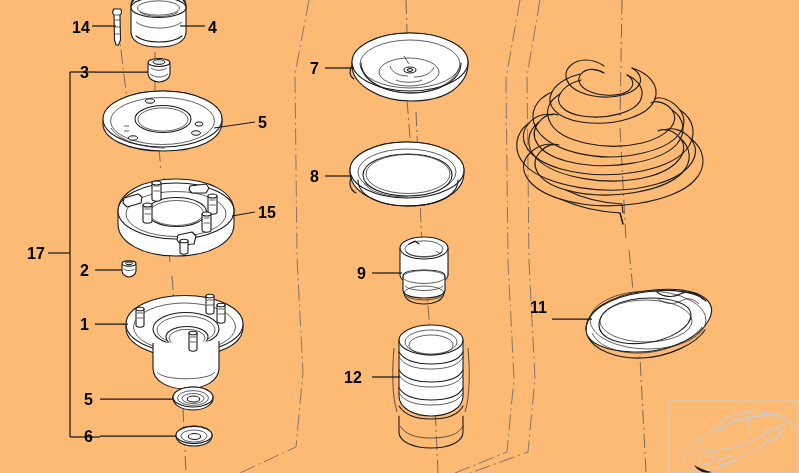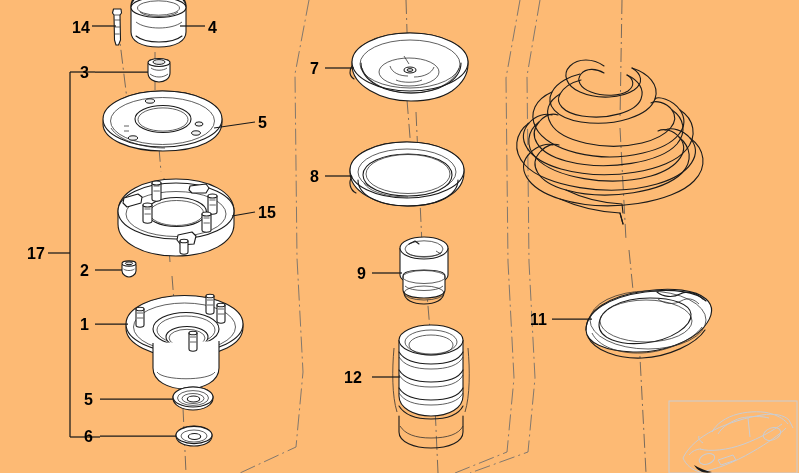--- a/index.html
+++ b/index.html
@@ -383,15 +383,15 @@
 <div class="lbl lg" style="left:258px; top:205px;">15</div>
 <div class="lbl lg" style="left:80px;  top:263px;">2</div>
 <div class="lbl lg" style="left:27px;  top:246px;">17</div>
 <div class="lbl lg" style="left:80px;  top:317px;">1</div>
 <div class="lbl lg" style="left:84px;  top:392px;">5</div>
 <div class="lbl lg" style="left:84px;  top:429px;">6</div>
 <div class="lbl lg" style="left:310px; top:61px;">7</div>
 <div class="lbl lg" style="left:310px; top:169px;">8</div>
 <div class="lbl lg" style="left:357px; top:266px;">9</div>
 <div class="lbl lg" style="left:344px; top:370px;">12</div>
-<div class="lbl lg" style="left:530px; top:312px;text-align:right;">11</div>
+<div class="lbl lg" style="left:530px; top:300px;text-align:right;">11</div>
 
 </div>
 
 </body></html>

